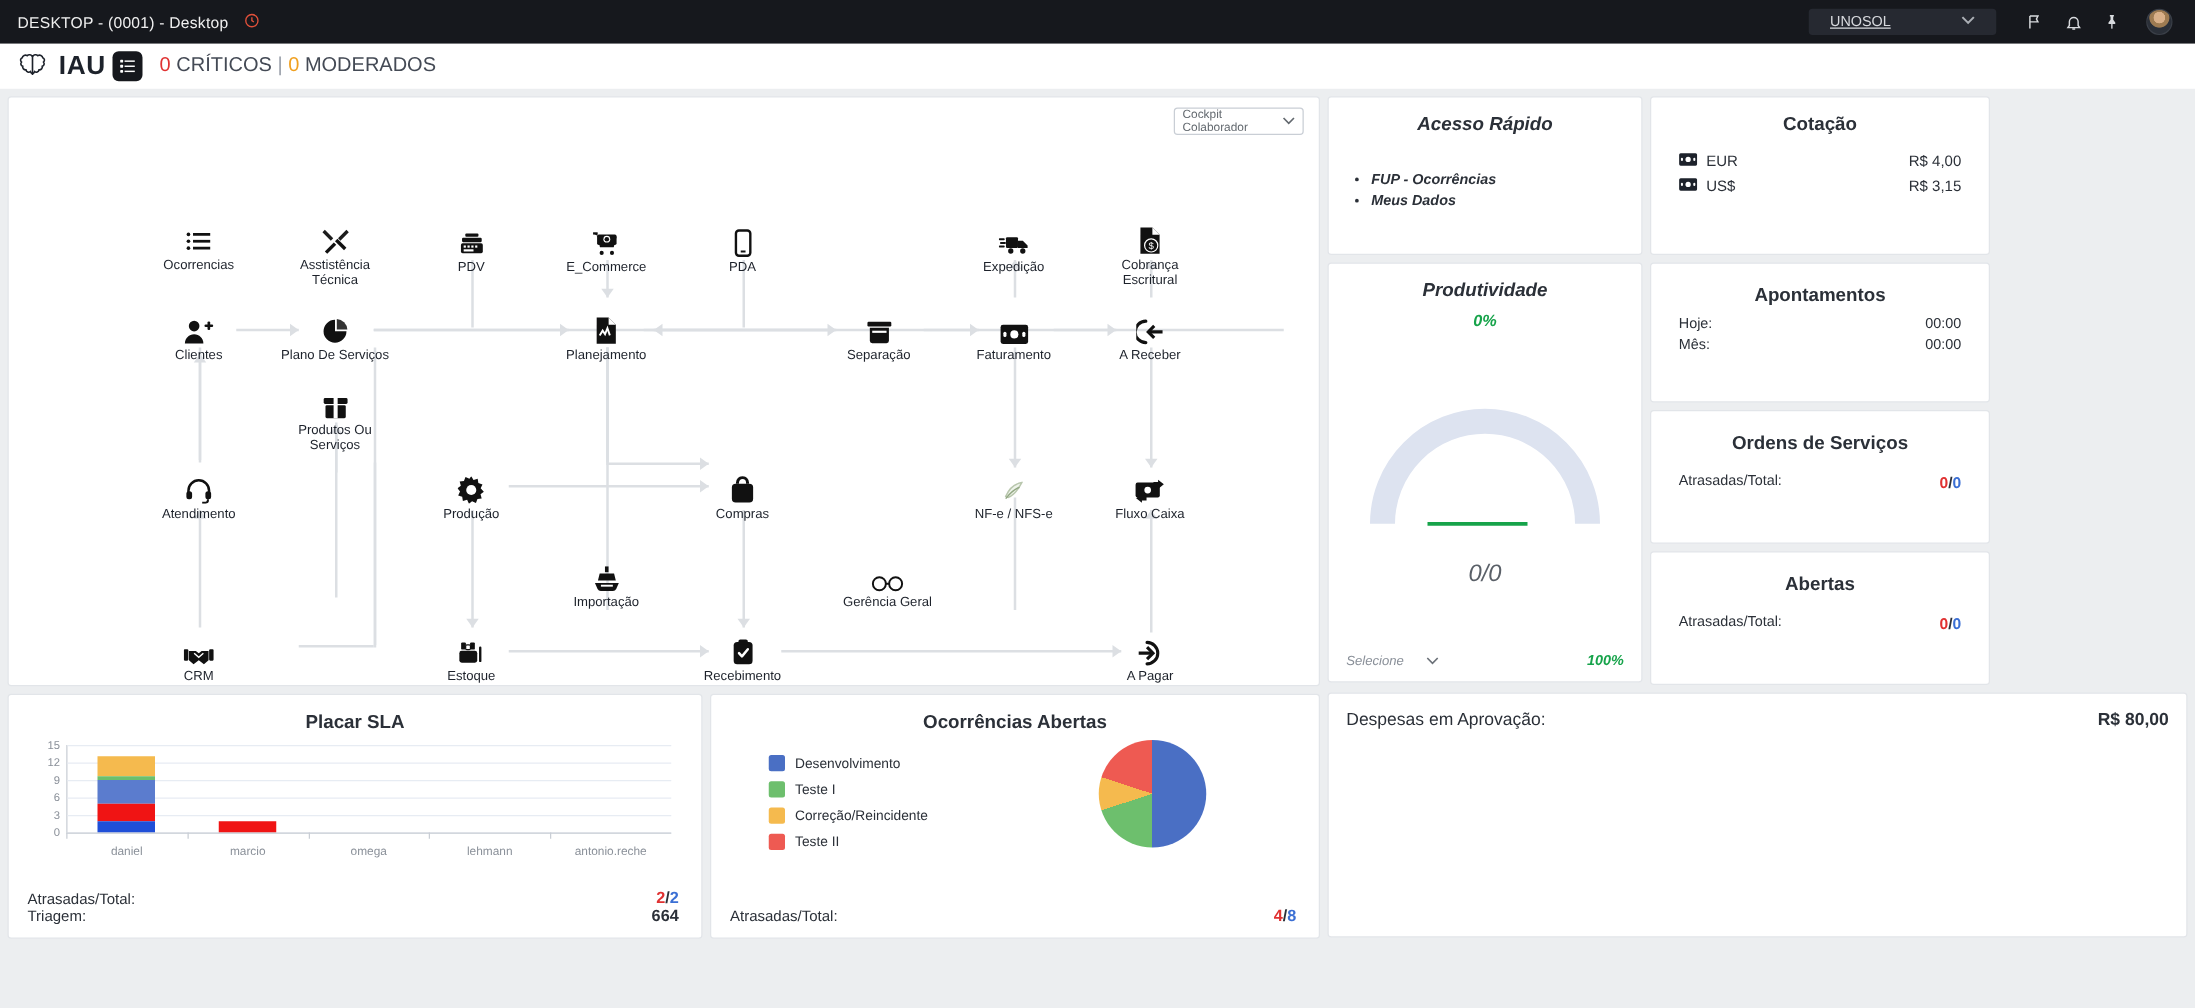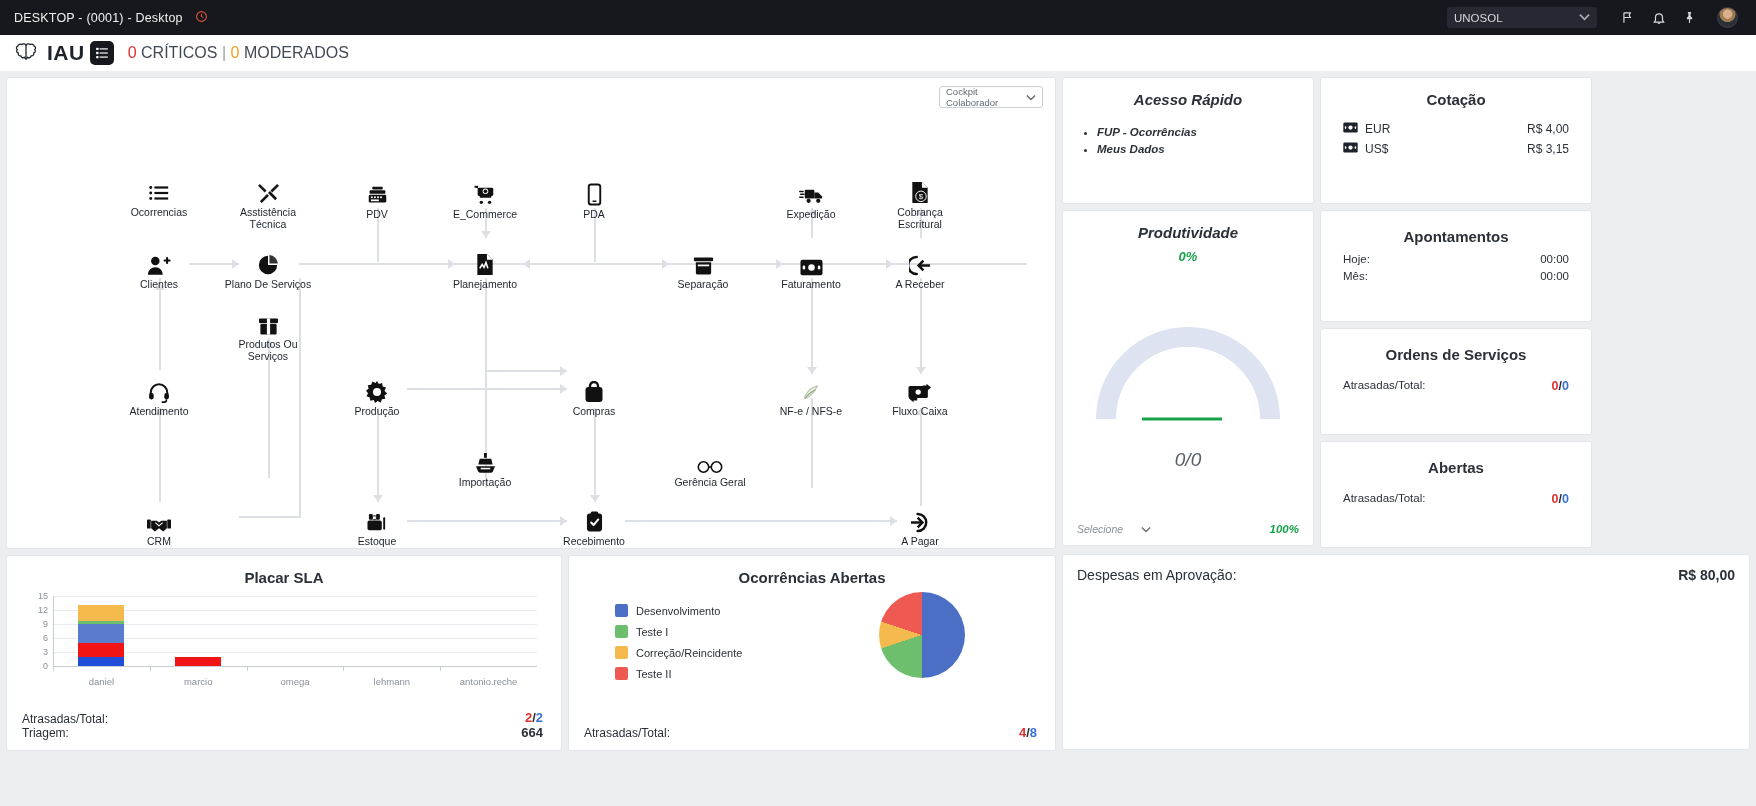--- a/index.html
+++ b/index.html
@@ -14,22 +14,23 @@
   
   .titlebar {
     height:35px; background:#16181d; display:flex; align-items:center;
     padding:0 8px 0 14px; color:#f0f0f0;
   }
   .titlebar .tb-title { font-size:12.5px; letter-spacing:.2px; }
   .titlebar .tb-warn { color:#e0503a; font-size:13px; margin-left:12px; }
   .titlebar .spacer { flex:1; }
   .company-select {
     width:150px; height:21px; background:#262931; border:none; border-radius:3px;
-    display:flex; align-items:center; padding:0 7px; color:#d8dade; font-size:11.5px;
+    display:flex; align-items:center; padding:0 17px; color:#d8dade; font-size:11.5px;
     justify-content:space-between;
+    text-decoration:underline;
   }
   .company-select .chev { font-size:10px; opacity:.85; }
   .tb-icons { display:flex; align-items:center; gap:17px; margin-left:24px; margin-right:10px; }
   .tb-icons .ic { color:#d8dade; display:flex; align-items:center; }
   .avatar {
     width:21px; height:21px; border-radius:50%;
     background:radial-gradient(circle at 50% 32%, #d9b089 0 28%, #9e7b52 30% 48%, #2a2f38 52% 100%);
     border:1px solid #3a3f48; margin-left:4px;
   }
 
@@ -108,21 +109,21 @@
 
   .desp { height:196px; width:688px; position:relative; }
   .desp .dlabel { position:absolute; left:14px; top:12px; font-size:14px; color:#2b3038; }
   .desp .dval { position:absolute; right:14px; top:12px; font-size:14px; font-weight:bold; color:#2b3038; }
 
   
   .rrow { display:flex; gap:6px; }
   .rsmall { width:252px;font-style:italic; }
   .rbig { width:272px; }
   .quick { height:127px; position:relative; }
-  .quick ul { margin:18px 0 0 34px; }
+  .quick ul { margin:30px 0 0 34px; }
   .quick li { font-size:11.5px; font-weight:bold; color:#2b3038; margin-bottom:5px; }
   .cot { height:127px; position:relative; }
   .cotrow { display:flex; align-items:center; justify-content:space-between; font-size:12px; padding:0 22px; margin-top:6px; }
   .cotrow .lft { display:flex; align-items:center; gap:7px; }
   .prod { height:336px; position:relative; }
   .prodpct { text-align:center; color:#16a34a; font-weight:bold; font-size:13px; margin-top:8px; }
   .gauge { position:absolute; left:50%; top:108px; transform:translateX(-50%); }
   .gaugeval { position:absolute; top:238px; left:0; right:0; text-align:center; font-size:19px; color:#5a6068; }
   .selrow { position:absolute; left:14px; bottom:10px; right:14px; display:flex; justify-content:space-between; align-items:center; }
   .selbox { display:flex; align-items:center; gap:18px; font-size:10.5px; color:#8a9099; }

